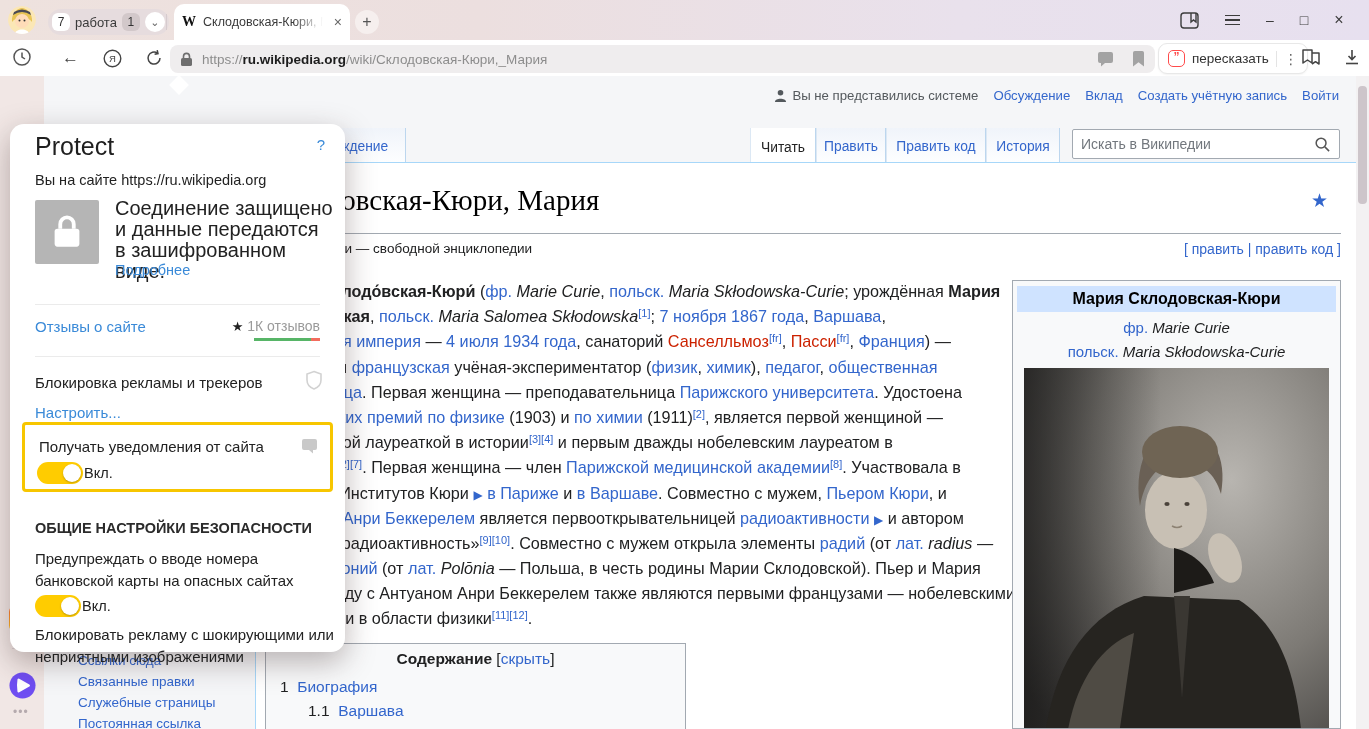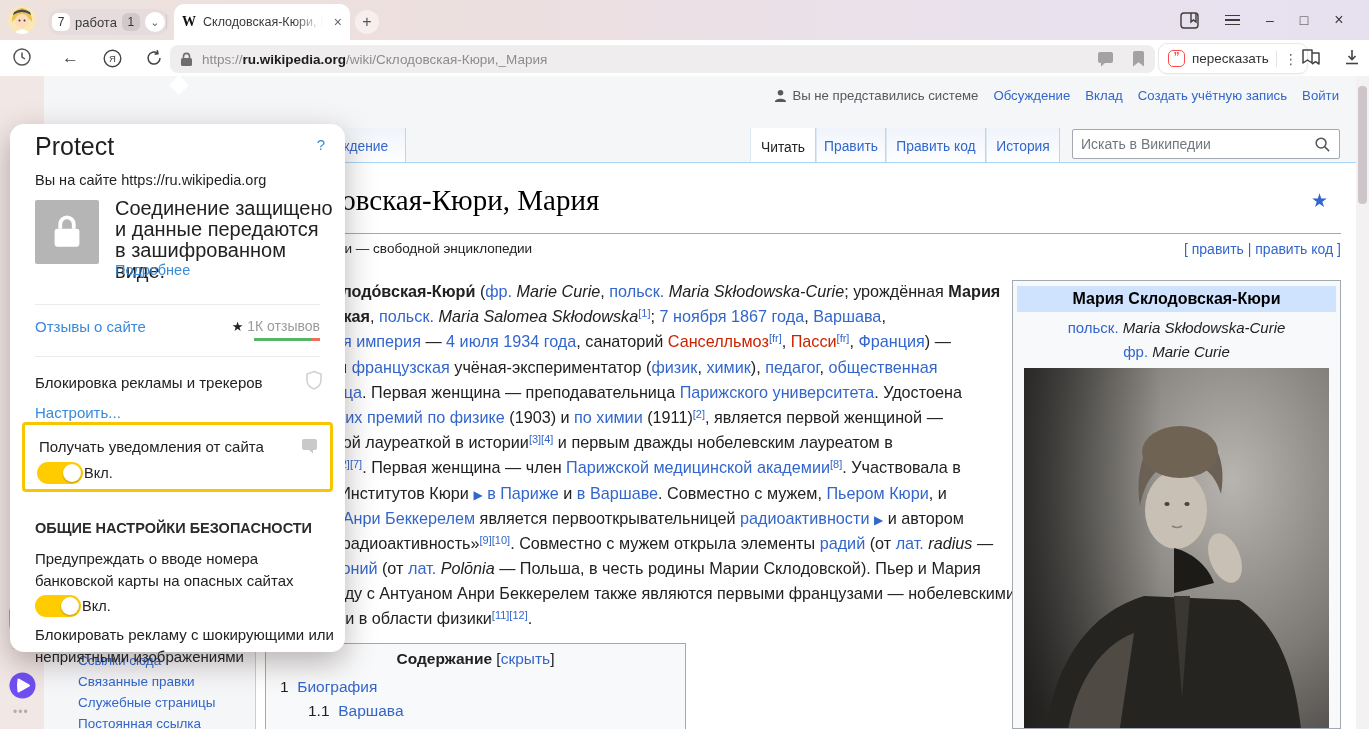--- a/index.html
+++ b/index.html
@@ -174,26 +174,26 @@
 
   <div class="abs sb-header">Инструменты</div>
   <div class="abs sb-link" style="top:653px">Ссылки сюда</div>
   <div class="abs sb-link" style="top:674px">Связанные правки</div>
   <div class="abs sb-link" style="top:695px">Служебные страницы</div>
   <div class="abs sb-link" style="top:716px">Постоянная ссылка</div>
 
   <div class="abs" id="infobox">
     <div class="ib-title">Мария Склодовская-Кюри</div>
     <div class="ib-line">
+      <span class="lang">фр.</span>
+      <span class="nm">Marie Curie</span>
+    </div>
+    <div class="ib-line">
       <span class="lang">польск.</span>
       <span class="nm">Maria Skłodowska-Curie</span>
-    </div>
-    <div class="ib-line">
-      <span class="lang">фр.</span>
-      <span class="nm">Marie Curie</span>
     </div>
     <svg class="ib-photo" width="305" height="400" viewBox="0 0 305 400">
       <defs>
         <radialGradient id="phbg" cx="68%" cy="28%" r="85%">
           <stop offset="0%" stop-color="#b8b5b0"></stop>
             <stop offset="55%" stop-color="#7d7a75"></stop>
             <stop offset="100%" stop-color="#3c3a38"></stop>
         </radialGradient>
         <linearGradient id="phdark" x1="0" y1="0" x2="1" y2="0">
           <stop offset="0%" stop-color="rgba(15,15,15,0.6)"></stop>

